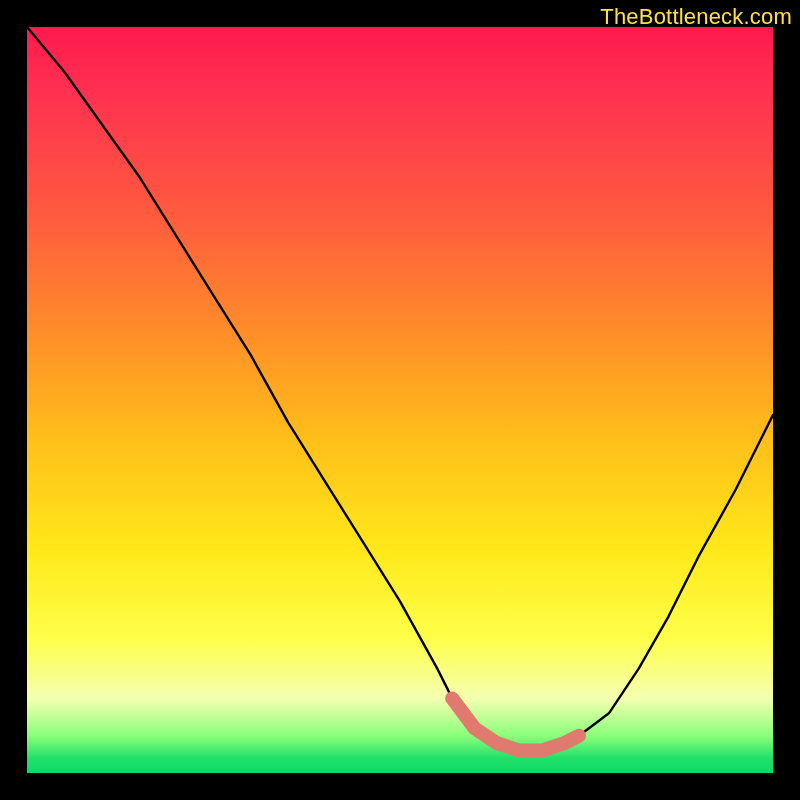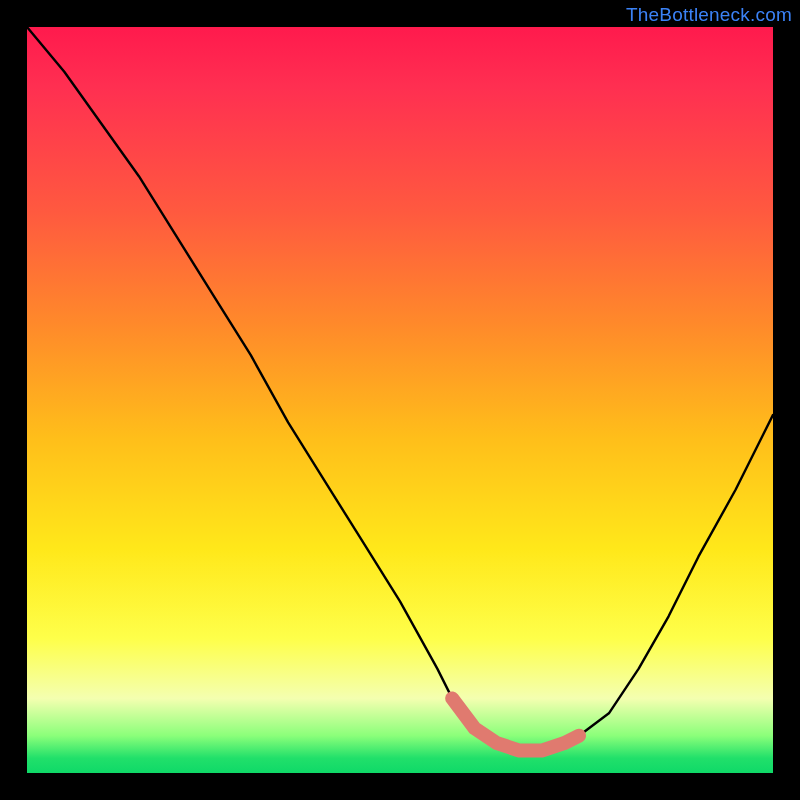--- a/index.html
+++ b/index.html
@@ -37,22 +37,22 @@
       #f4ffb0 90%,
       #8bff7a 95%,
       #21e06a 98%,
       #0fd968 100%
     );
   }
   .watermark {
     position: absolute;
     top: 4px;
     right: 8px;
-    color: #3b82f6;
-    font-size: 19px;
+    color: #fde047;
+    font-size: 22px;
     font-weight: 500;
     letter-spacing: 0.2px;
     user-select: none;
     margin-left: 40px;
   }
   svg.curve {
     position: absolute;
     left: 0;
     top: 0;
     width: 746px;

